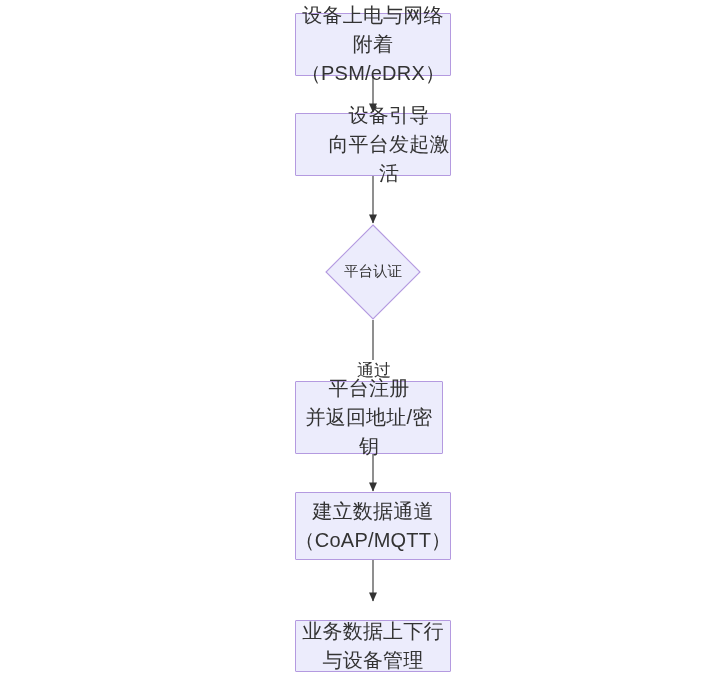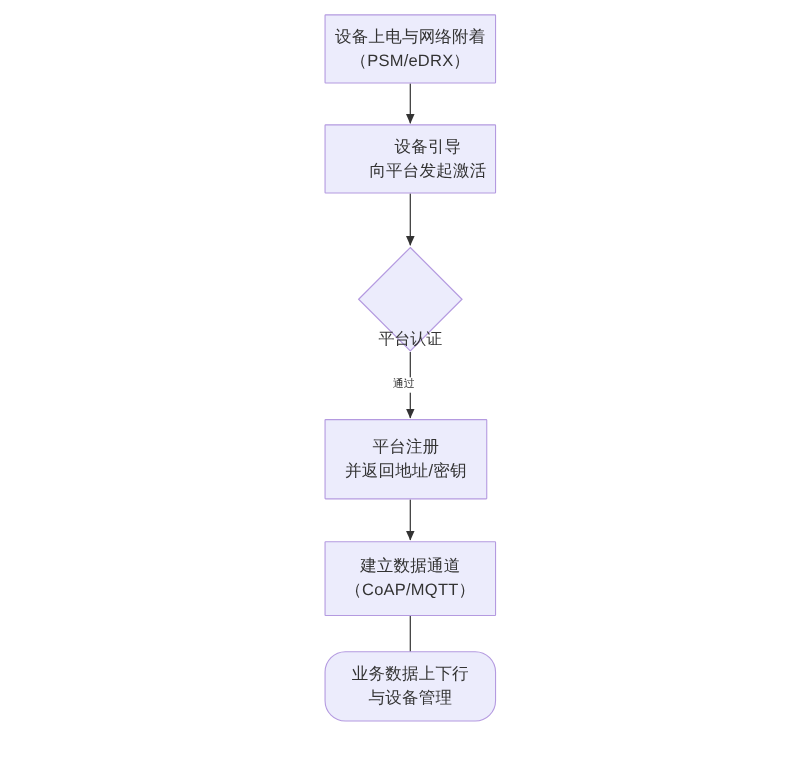--- a/index.html
+++ b/index.html
@@ -37,30 +37,29 @@
     align-items: center;
     justify-content: center;
   }
   .node-process {
     background: #ececfc;
     border: 1px solid #b49ae0;
     border-radius: 1px;
   }
   .node-label {
     color: #333333;
-    font-size: 15px;
+    font-size: 20px;
     line-height: 1.45;
     text-align: center;
     white-space: pre-line;
     letter-spacing: 0.2px;
   }
   .node-decision {
     width: 96px;
     height: 96px;
-    align-items: flex-end;
   }
   .diamond-shape {
     position: absolute;
     left: 0;
     top: 0;
     width: 96px;
     height: 96px;
   }
   .decision-label {
     position: relative;
@@ -68,25 +67,26 @@
     color: #333333;
     font-size: 14.5px;
     line-height: 1.45;
     text-align: center;
     white-space: pre-line;
   }
   .edge-label {
     position: absolute;
     background: #ffffff;
     color: #333333;
-    font-size: 10px;
+    font-size: 17px;
     line-height: 1.2;
     padding: 1px 2px;
     white-space: nowrap;
     text-align: center;
+    margin-top: 17px;
   }
 </style>
 </head>
 <body>
 
 <div id="flow-canvas">
 
   <svg class="edge-layer" width="726" height="700" viewBox="0 0 726 700" xmlns="http://www.w3.org/2000/svg">
     <defs>
       <marker id="arrowhead" markerWidth="10" markerHeight="8" refX="8.6" refY="4" orient="auto" markerUnits="userSpaceOnUse">
@@ -127,18 +127,18 @@
   <div class="node node-process" style="left:295px; top:381px; width:148px; height:73px;">
     <div class="node-label">平台注册
 并返回地址/密钥</div>
   </div>
 
   <div class="node node-process" style="left:295px; top:492px; width:156px; height:68px;justify-content:center;">
     <div class="node-label">建立数据通道
 （CoAP/MQTT）</div>
   </div>
 
-  <div class="node node-process" style="left:295px; top:592px; width:156px; height:64px;border-radius:19px;">
+  <div class="node node-process" style="left:295px; top:620px; width:156px; height:52px;">
     <div class="node-label">业务数据上下行
 与设备管理</div>
   </div>
 
 </div>
 
 </body></html>

